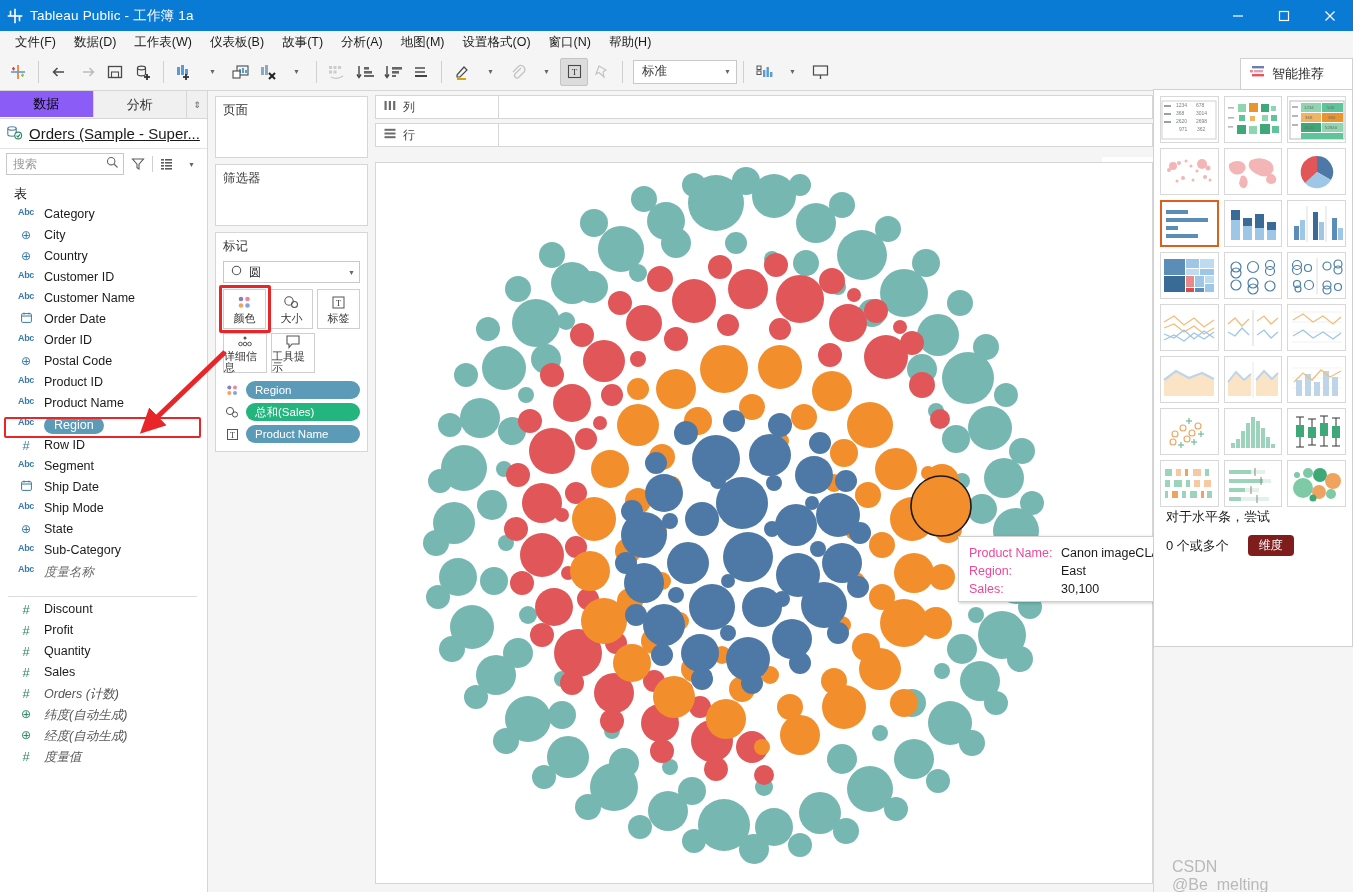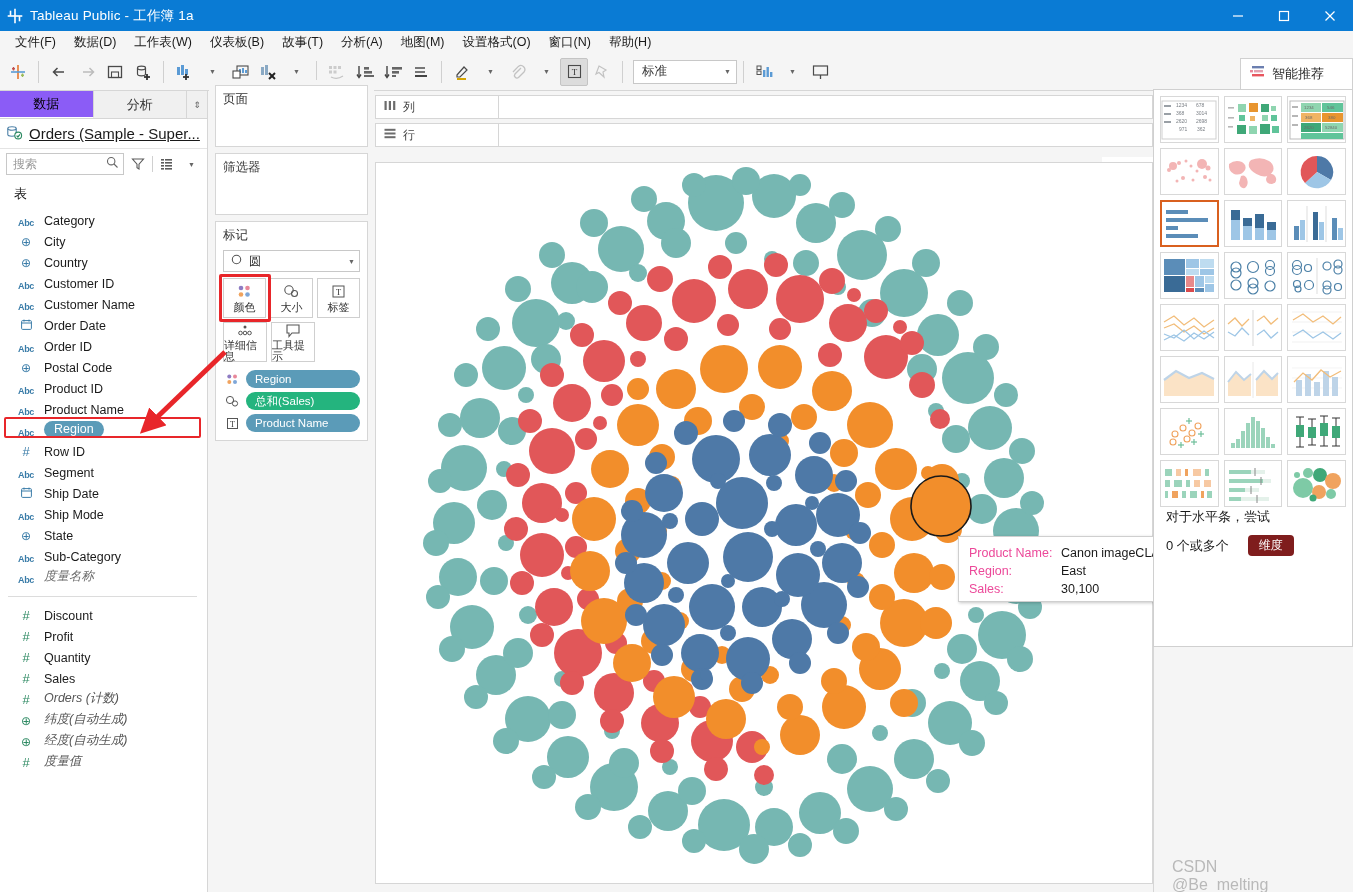--- a/index.html
+++ b/index.html
@@ -71,21 +71,21 @@
     flex: 1; height: 22px; border: 1px solid #c8c8c8; background: #fff;
     display: flex; align-items: center; padding: 0 4px 0 6px; justify-content: space-between;
   }
   .search-box input { border: 0; outline: 0; font-size: 12px; width: 100%; color: #333; font-family: inherit;}
   .search-box input::placeholder { color: #9a9a9a; }
   .ico-btn { width: 20px; height: 22px; display:flex; align-items:center; justify-content:center; color:#5b5b5b;}
   .vsep { width:1px; height:16px; background:#d0d0d0; }
   .folder-title { font-size: 13px; color: #1a1a1a; padding: 6px 0 4px 14px; }
   .field-list { padding-bottom: 6px; }
   .field {
-    height: 21px; display: flex; align-items: flex-end; gap: 6px; padding-left: 14px;
+    height: 21px; display: flex; align-items: flex-start; gap: 6px; padding-left: 14px;
     font-size: 12.5px; color: #1a1a1a; position: relative;
   }
   .ftype { width: 24px; text-align: center; font-size: 9.5px; flex: 0 0 24px; }
   .ftype.abc { color: #3a7ca8; font-weight: bold; letter-spacing: -.3px; font-size: 9px; }
   .ftype.geo { color: #3a7ca8; font-size: 12px; }
   .ftype.date { color: #3a7ca8; font-size: 12px; }
   .ftype.num { color: #3a7ca8; font-size: 13px; }
   .field.measure .ftype { color: #2e8a63; }
   .field.calc .fname { font-style: italic; color: #555; }
   .field.calc .ftype { color: #2e8a63; }
@@ -94,21 +94,21 @@
   .field.selected .fname {
     background: #5b9bb8; color: #fff; border-radius: 9px; padding: 1px 10px 2px 10px;
   }
   .redbox-field {
     position: absolute; left: 4px; right: 6px; top: 0; bottom: 0;
     border: 2px solid #e8262a; border-radius: 2px; pointer-events: none;
   }
 
   
   .cards {
-    position: absolute; top: 80px; left: 209px; width: 165px; height: 801px;
+    position: absolute; top: 91px; left: 209px; width: 165px; height: 801px;
     background: #f5f5f5; padding: 5px 6px 0 6px;
   }
   .card { background: #fff; border: 1px solid #d6d6d6; margin-bottom: 6px; }
   .card-title { font-size: 12.5px; color: #333; padding: 5px 7px 4px 7px; }
   .card.pages { height: 62px; }
   .card.filters { height: 62px; }
   .card.marks { padding-bottom: 8px; }
   .marktype {
     margin: 2px 7px 6px 7px; height: 22px; border: 1px solid #c8c8c8; background: #fff;
     display: flex; align-items: center; justify-content: space-between; padding: 0 4px 0 7px;

